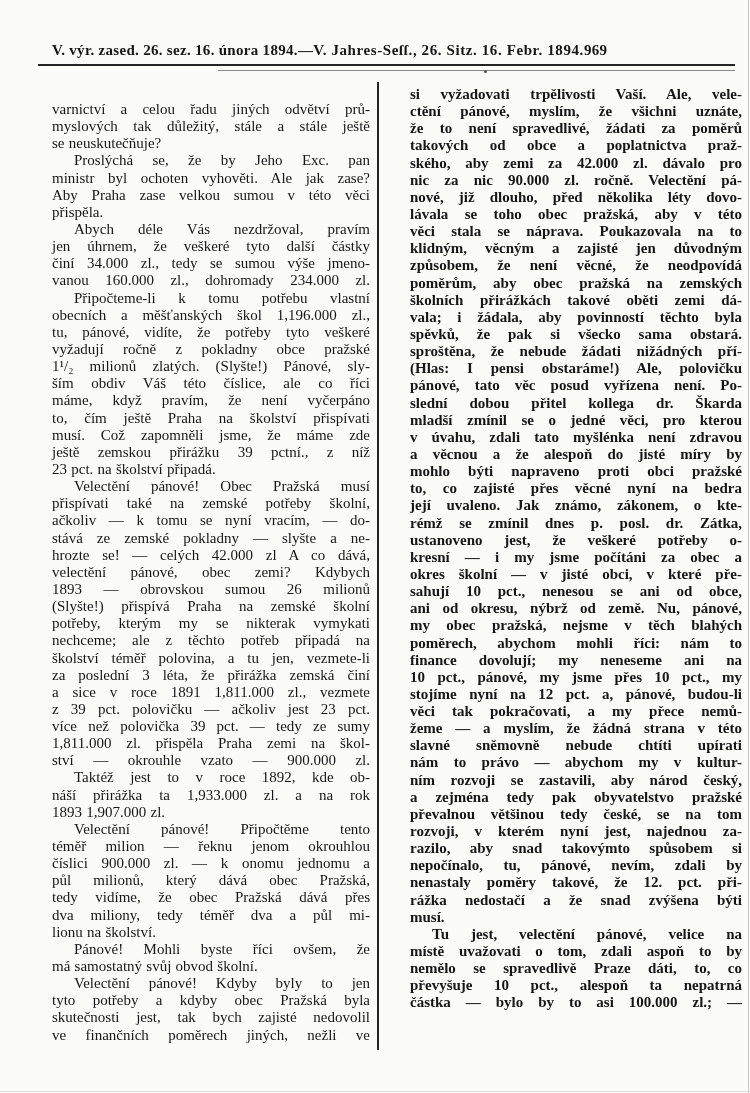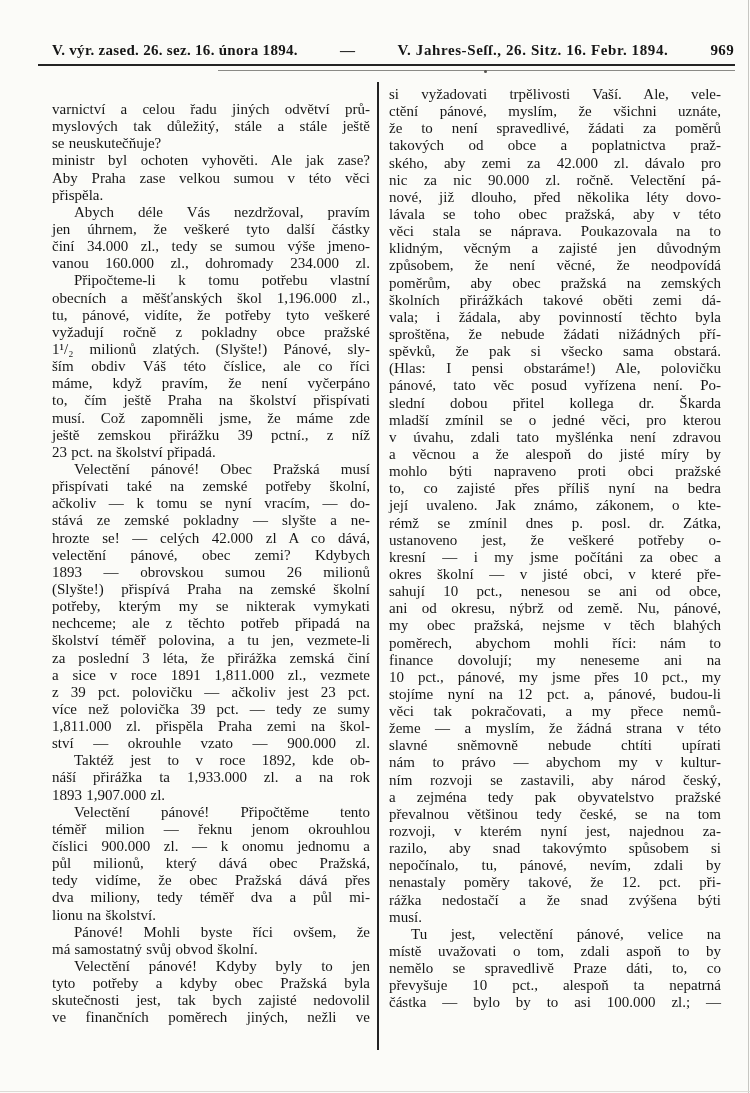--- a/index.html
+++ b/index.html
@@ -12,21 +12,20 @@
     color: #161616;
     overflow: hidden;
   }
   
   .running-head {
     position: absolute;
     left: 52px;
     right: 16px;
     top: 42px;
     display: flex;
-    justify-content: space-between;
     align-items: baseline;
     font-size: 15px;
     font-weight: bold;
     letter-spacing: 0.3px;
     white-space: nowrap;
   }
   .running-head .german { letter-spacing: 0.6px; }
   .head-rule {
     position: absolute;
     left: 38px;
@@ -57,21 +56,21 @@
     position: absolute;
     left: 377px;
     top: 82px;
     width: 2px;
     height: 968px;
     background: #232323;
   }
   
   .col { position: absolute; top: 86px; }
   .col-left  { left: 52px;  width: 318px; margin-top: 15px; }
-  .col-right { left: 389px; width: 332px; }
+  .col-right { left: 410px; width: 332px; font-weight: bold; }
   .line {
     margin: 0;
     font-size: 15px;
     line-height: 17.15px;
     height: 17.15px;
     text-align: justify;
     text-align-last: justify;
     word-spacing: 0.5px;
     white-space: nowrap0; 
   }
@@ -97,20 +96,21 @@
   <div class="head-rule-2"></div>
   <div class="speck"></div>
 
   <div class="column-divider"></div>
 
   <section class="col col-left">
 
   <p class="line">varnictví a celou řadu jiných odvětví prů-</p>
       <p class="line">myslových tak důležitý, stále a stále ještě</p>
       <p class="line end">se neuskutečňuje?</p>
+      <p class="line indent">Proslýchá se, že by Jeho Exc. pan</p>
       <p class="line">ministr byl ochoten vyhověti. Ale jak zase?</p>
       <p class="line">Aby Praha zase velkou sumou v této věci</p>
       <p class="line end">přispěla.</p>
       <p class="line indent">Abych déle Vás nezdržoval, pravím</p>
       <p class="line">jen úhrnem, že veškeré tyto další částky</p>
       <p class="line">činí 34.000 zl., tedy se sumou výše jmeno-</p>
       <p class="line">vanou 160.000 zl., dohromady 234.000 zl.</p>
       <p class="line indent">Připočteme-li k tomu potřebu vlastní</p>
       <p class="line">obecních a měšťanských škol 1,196.000 zl.,</p>
       <p class="line">tu, pánové, vidíte, že potřeby tyto veškeré</p>
@@ -166,30 +166,30 @@
       <p class="line">ského, aby zemi za 42.000 zl. dávalo pro</p>
       <p class="line">nic za nic 90.000 zl. ročně. Velectění pá-</p>
       <p class="line">nové, již dlouho, před několika léty dovo-</p>
       <p class="line">lávala se toho obec pražská, aby v této</p>
       <p class="line">věci stala se náprava. Poukazovala na to</p>
       <p class="line">klidným, věcným a zajisté jen důvodným</p>
       <p class="line">způsobem, že není věcné, že neodpovídá</p>
       <p class="line">poměrům, aby obec pražská na zemských</p>
       <p class="line">školních přirážkách takové oběti zemi dá-</p>
       <p class="line">vala; i žádala, aby povinností těchto byla</p>
+      <p class="line">spěvků, že pak si všecko sama obstará.</p>
       <p class="line">sproštěna, že nebude žádati nižádných pří-</p>
-      <p class="line">spěvků, že pak si všecko sama obstará.</p>
       <p class="line">(Hlas: I pensi obstaráme!) Ale, polovičku</p>
       <p class="line">pánové, tato věc posud vyřízena není. Po-</p>
       <p class="line">slední dobou přitel kollega dr. Škarda</p>
       <p class="line">mladší zmínil se o jedné věci, pro kterou</p>
       <p class="line">v úvahu, zdali tato myšlénka není zdravou</p>
       <p class="line">a věcnou a že alespoň do jisté míry by</p>
       <p class="line">mohlo býti napraveno proti obci pražské</p>
-      <p class="line">to, co zajisté přes příliš nyní na bedra</p>
+      <p class="line">to, co zajisté přes věcné nyní na bedra</p>
       <p class="line">její uvaleno. Jak známo, zákonem, o kte-</p>
       <p class="line">rémž se zmínil dnes p. posl. dr. Zátka,</p>
       <p class="line">ustanoveno jest, že veškeré potřeby o-</p>
       <p class="line">kresní — i my jsme počítáni za obec a</p>
       <p class="line">okres školní — v jisté obci, v které pře-</p>
       <p class="line">sahují 10 pct., nenesou se ani od obce,</p>
       <p class="line">ani od okresu, nýbrž od země. Nu, pánové,</p>
       <p class="line">my obec pražská, nejsme v těch blahých</p>
       <p class="line">poměrech, abychom mohli říci: nám to</p>
       <p class="line">finance dovolují; my neneseme ani na</p>

